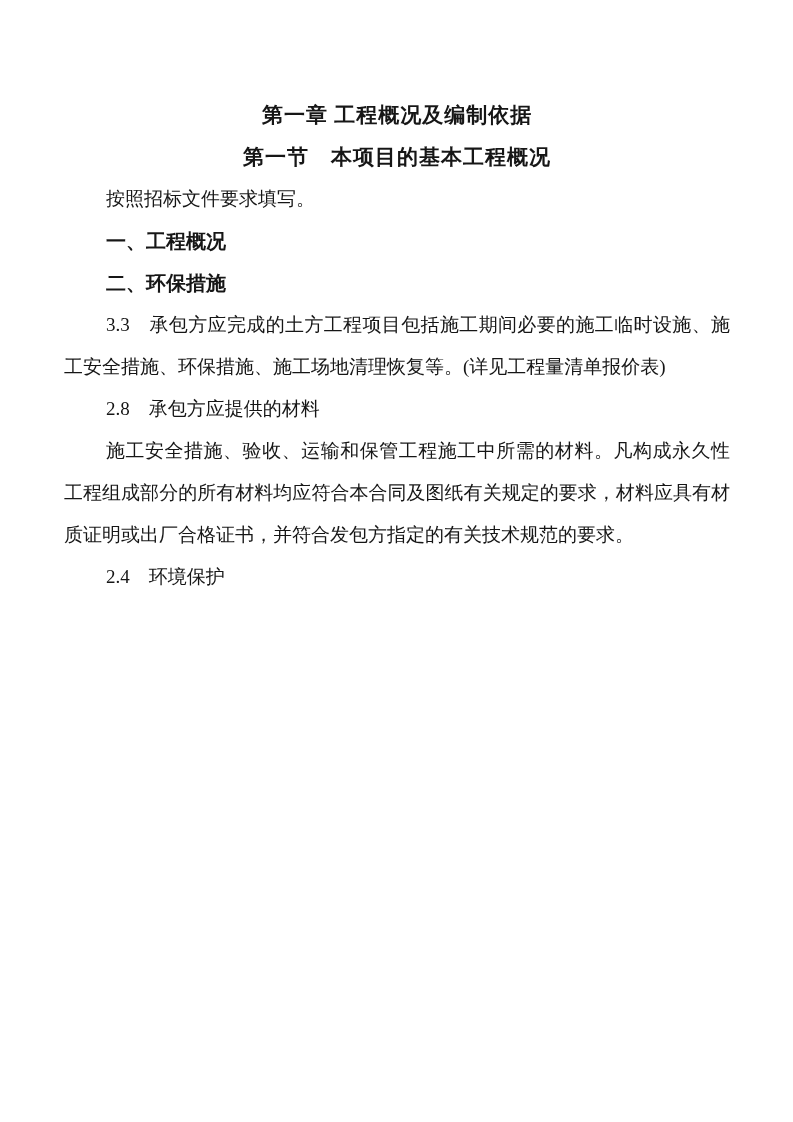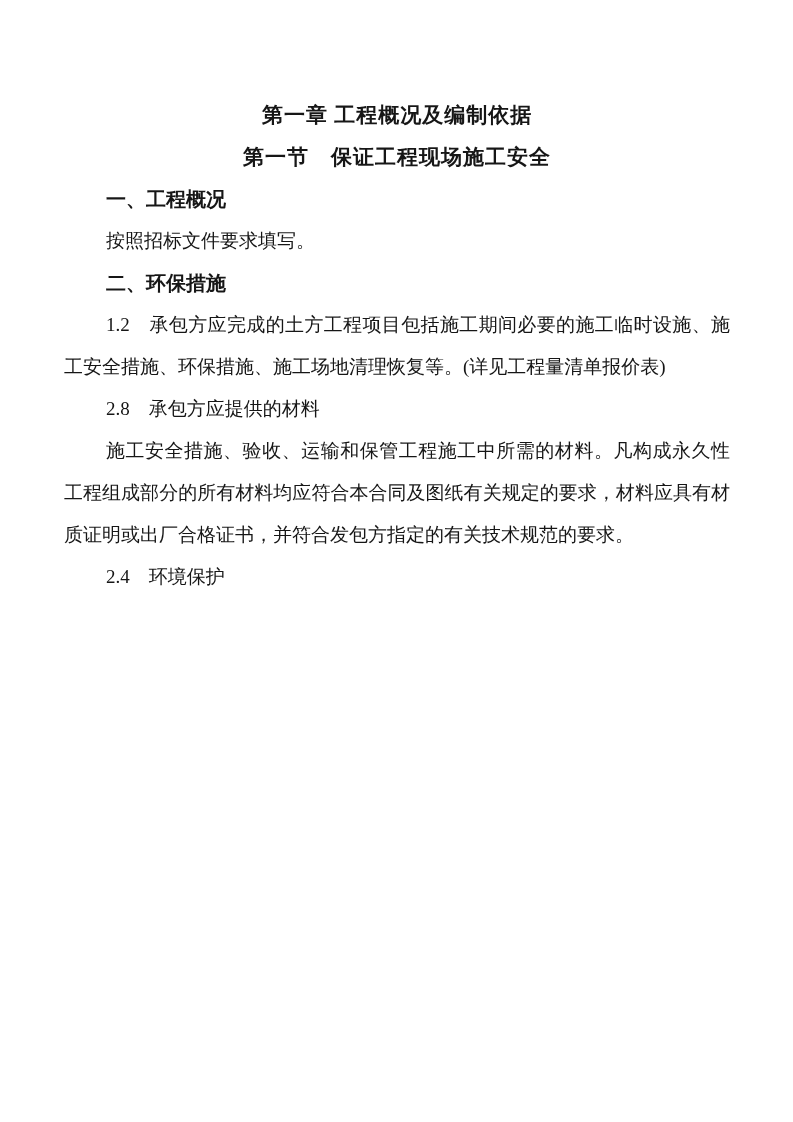--- a/index.html
+++ b/index.html
@@ -51,23 +51,23 @@
     line-height: 20px;
     color: #1b1b1b;
   }
 </style>
 </head>
 <body>
 
 <div class="page">
   <div class="content">
     <h1 class="doc-title">第一章 工程概况及编制依据</h1>
-    <h2 class="doc-title">第一节　保证工程现场施工安全</h2>
+    <h2 class="doc-title">第一节　本项目的基本工程概况</h2>
+    <p class="para">按照招标文件要求填写。</p>
     <p class="para heading">一、工程概况</p>
-    <p class="para">按照招标文件要求填写。</p>
     <p class="para heading">二、环保措施</p>
-    <p class="para">1.2　承包方应完成的土方工程项目包括施工期间必要的施工临时设施、施工安全措施、环保措施、施工场地清理恢复等。(详见工程量清单报价表)</p>
+    <p class="para">3.3　承包方应完成的土方工程项目包括施工期间必要的施工临时设施、施工安全措施、环保措施、施工场地清理恢复等。(详见工程量清单报价表)</p>
     <p class="para">2.8　承包方应提供的材料</p>
     <p class="para">施工安全措施、验收、运输和保管工程施工中所需的材料。凡构成永久性工程组成部分的所有材料均应符合本合同及图纸有关规定的要求，材料应具有材质证明或出厂合格证书，并符合发包方指定的有关技术规范的要求。</p>
     <p class="para">2.4　环境保护</p>
   </div>
   <div class="page-number">7</div>
 </div>
 
 </body></html>

